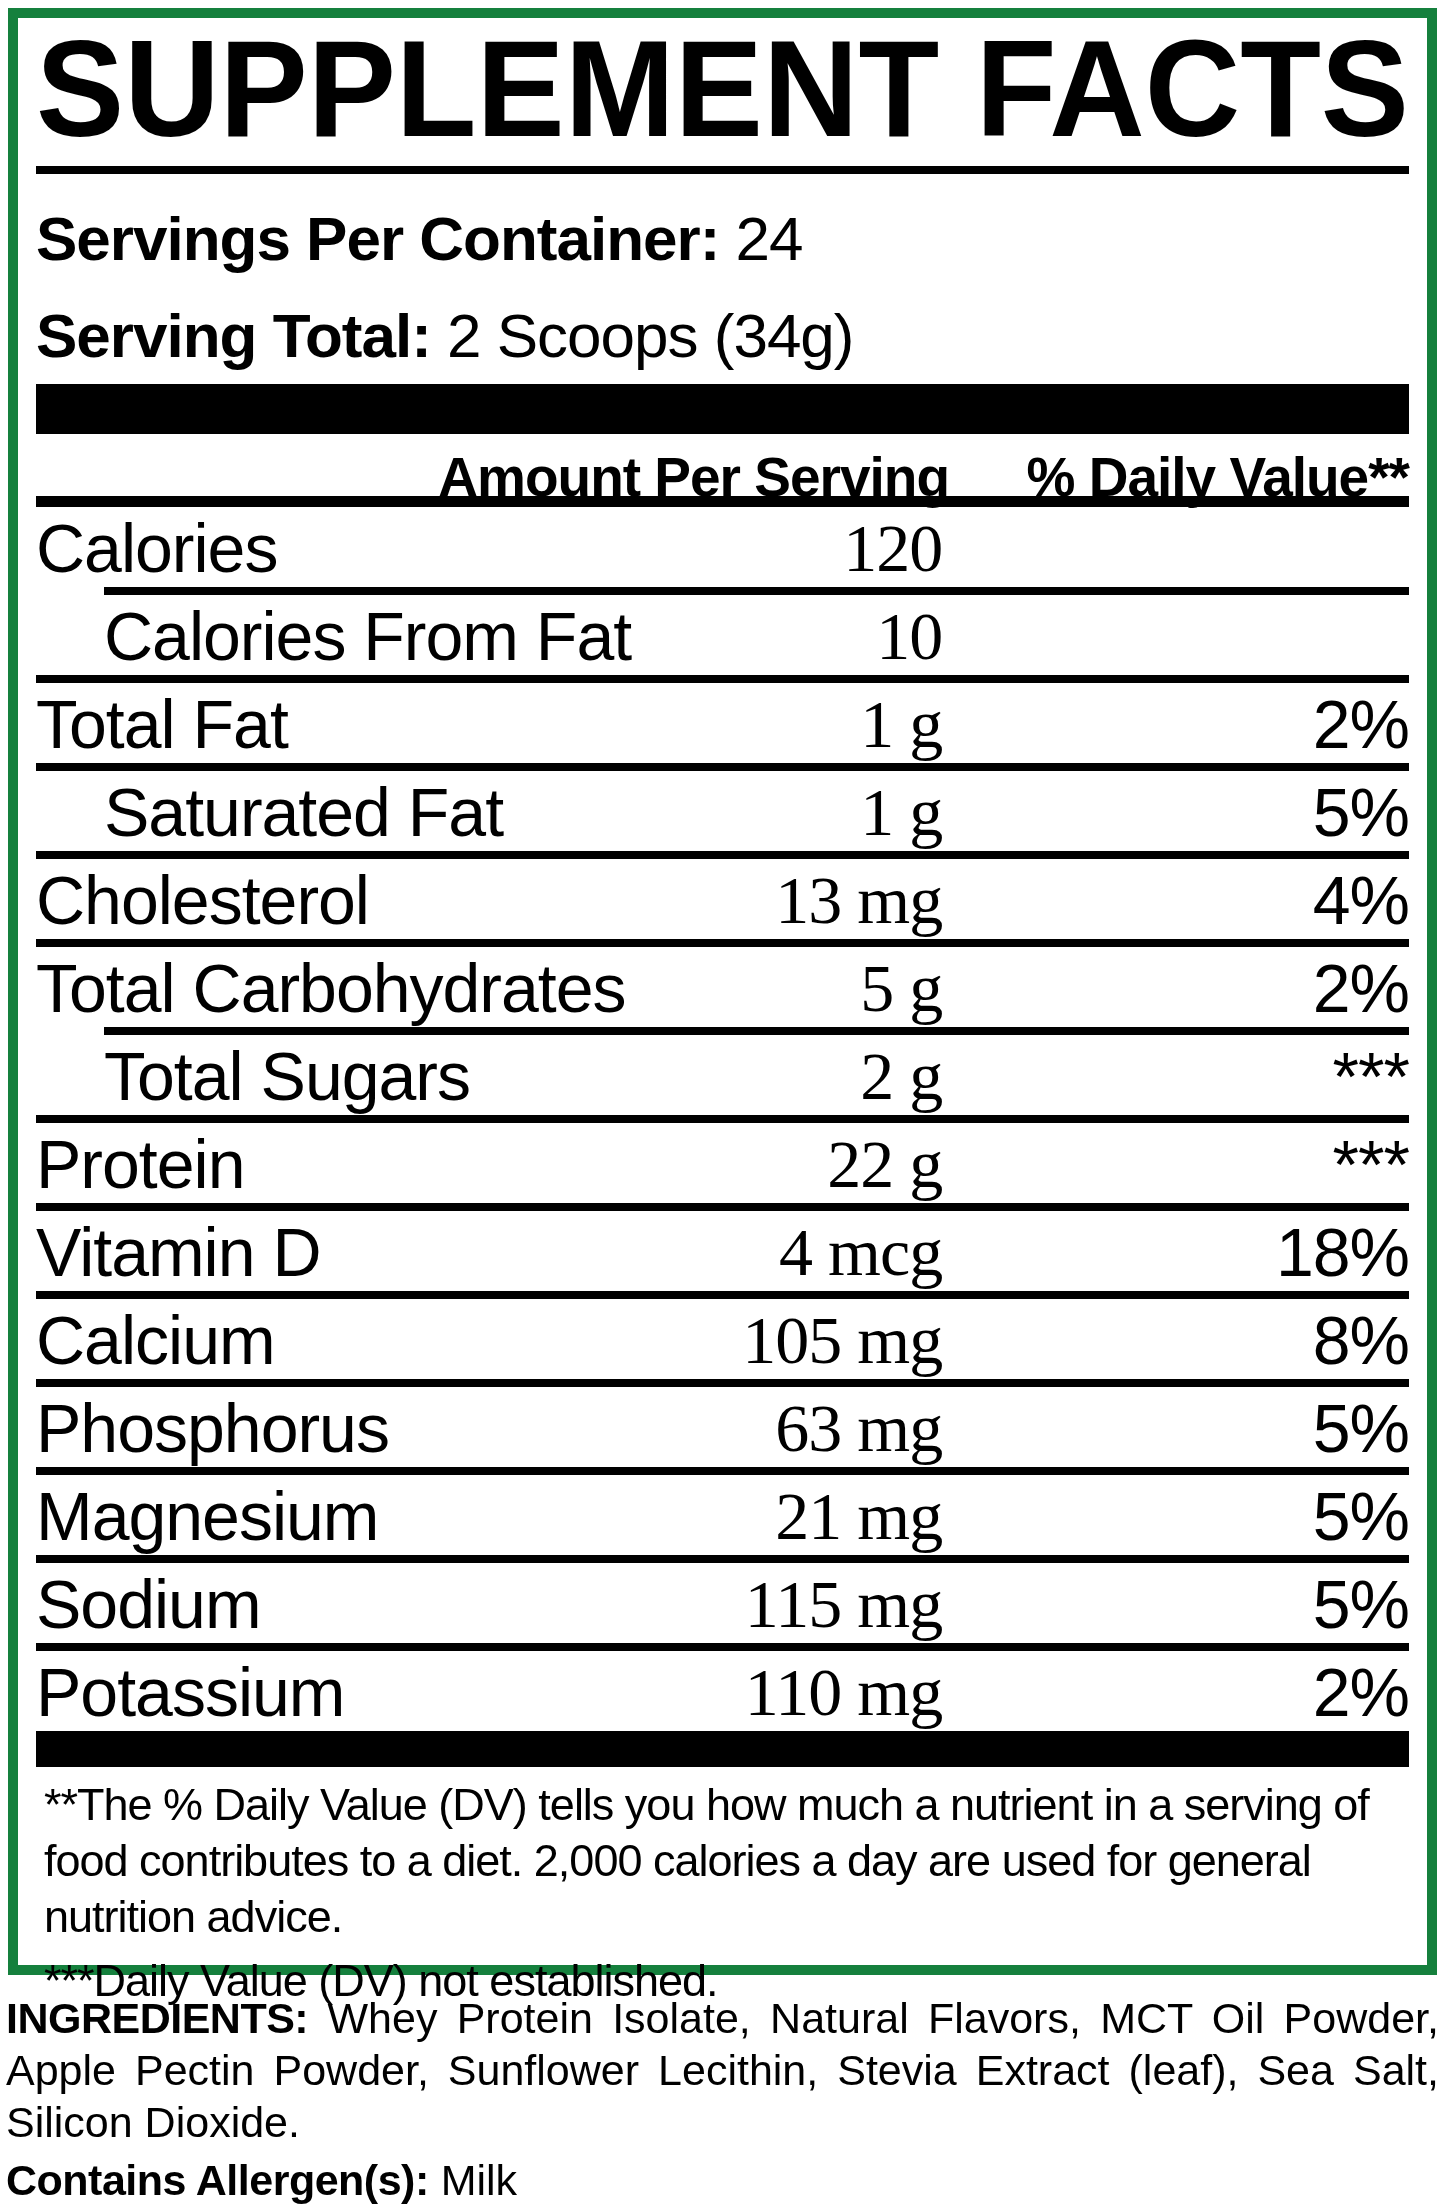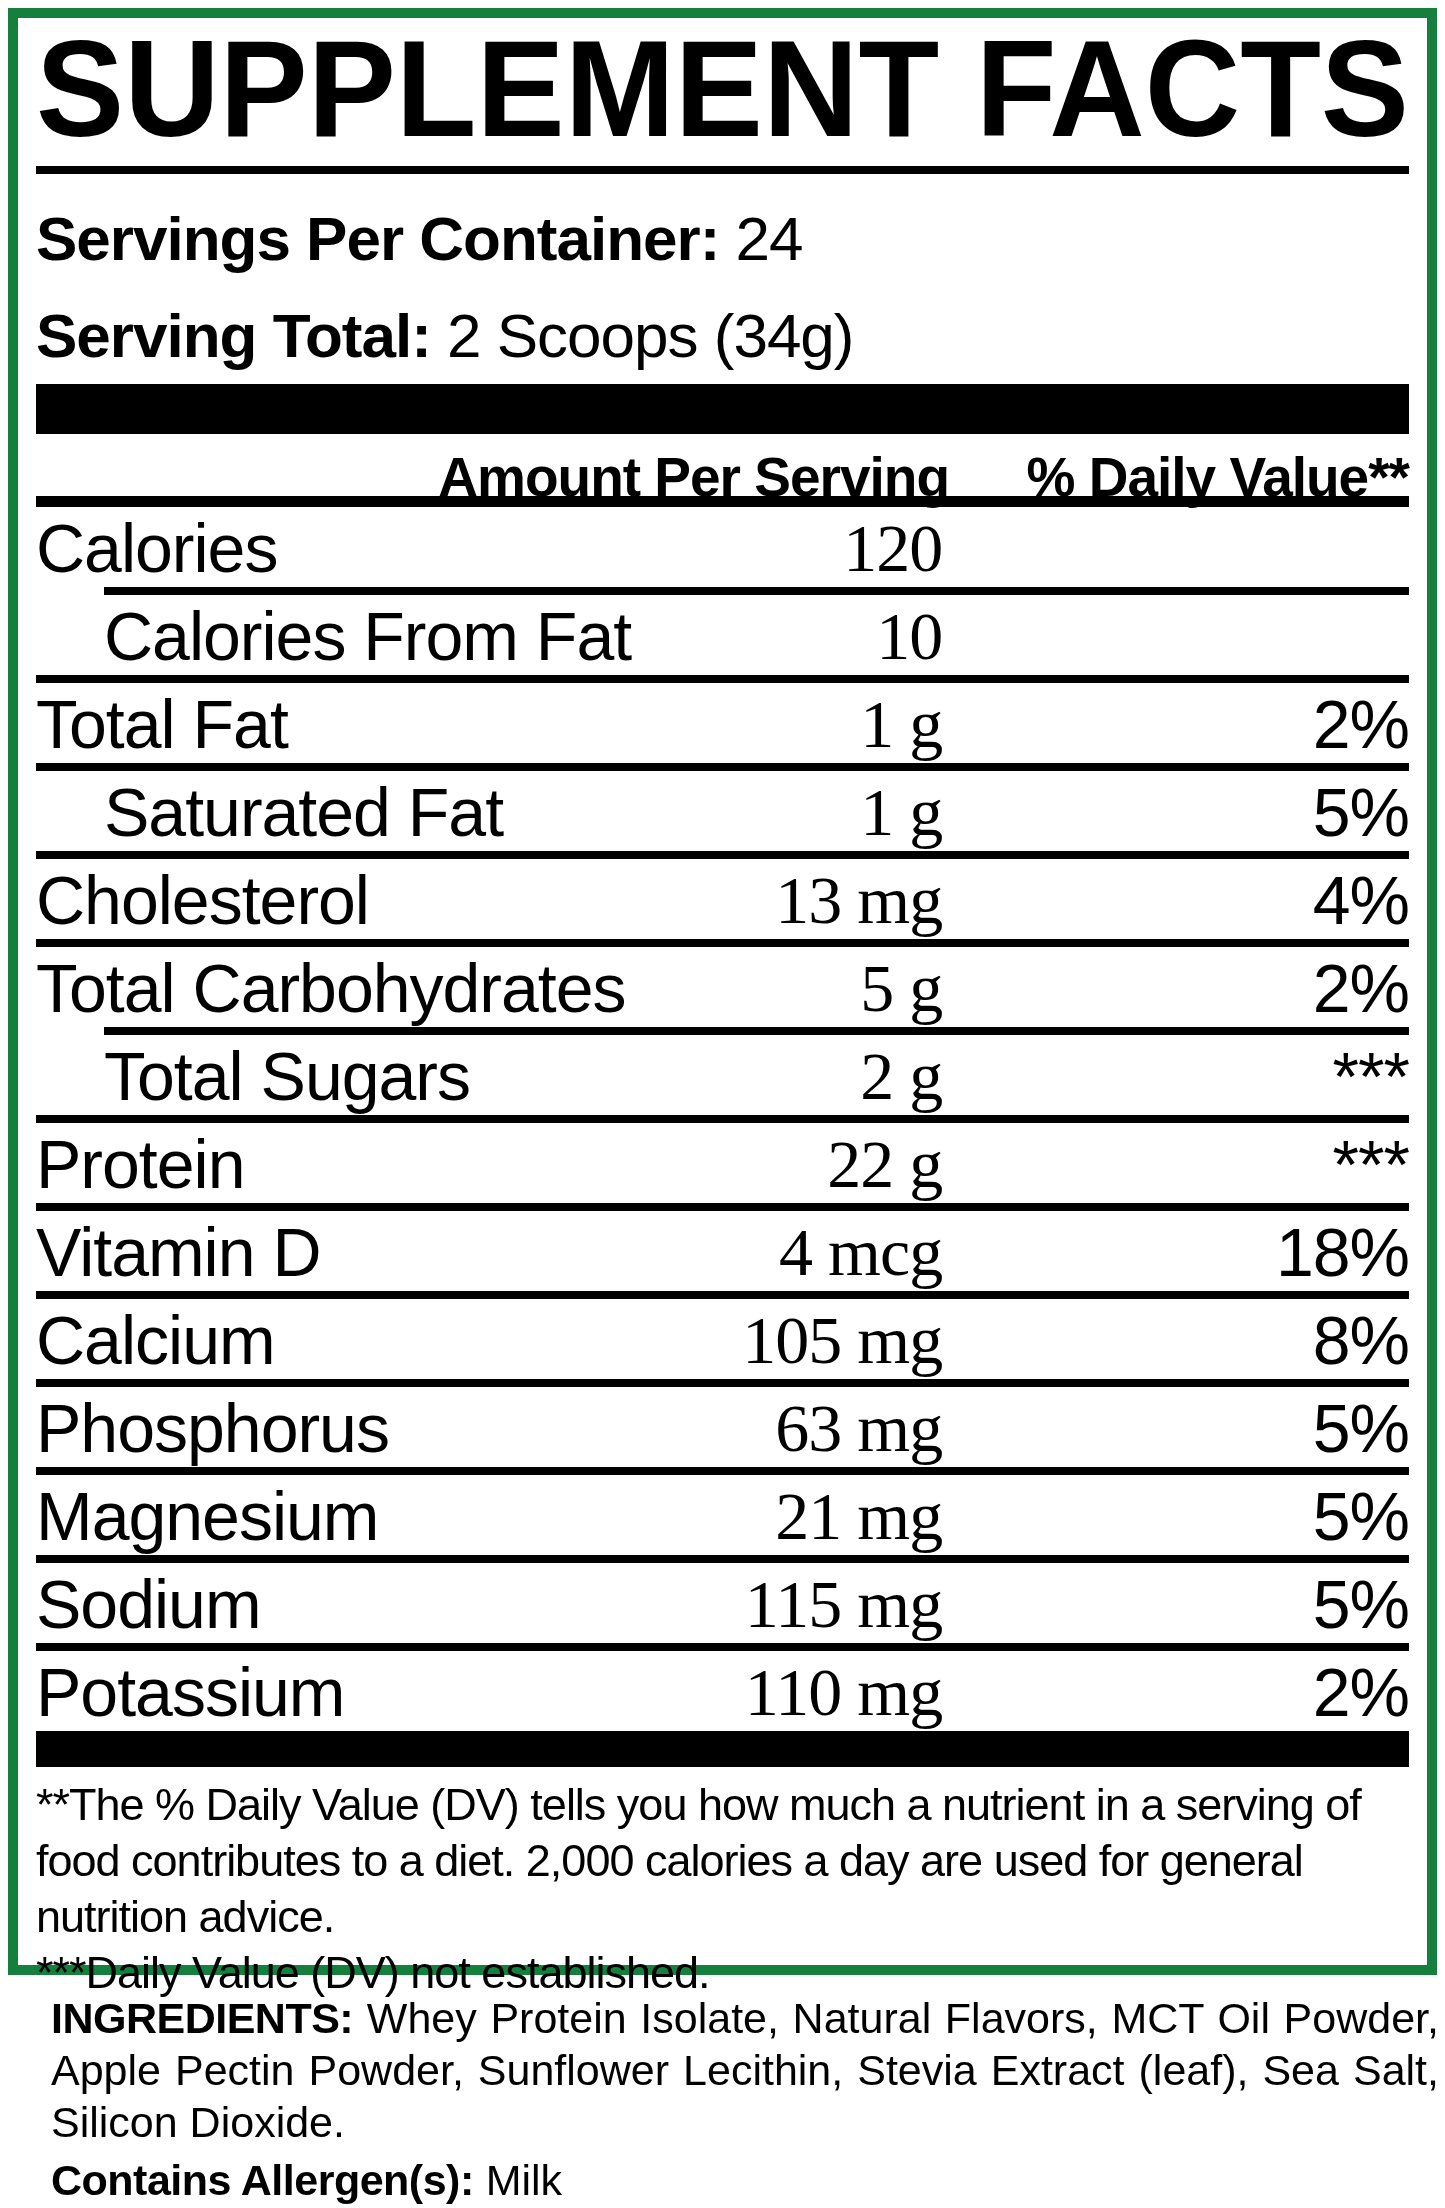--- a/index.html
+++ b/index.html
@@ -76,29 +76,28 @@
   .bar2 {
     height: 36px;
     background: #000;
   }
   .footnote {
     margin-top: 10px;
     font-size: 45px;
     line-height: 56px;
     letter-spacing: -1px;
   }
-  .footnote p { margin: 0; }
+  .footnote p { margin: 8px; }
   .ingredients {
     position: absolute;
     left: 6px;
     right: 6px;
     top: 1992px;
     font-size: 43px;
     line-height: 52px;
-    margin-left: 45px;
   }
   .ingredients .ing-para {
     margin: 0;
     text-align: justify;
   }
   .ingredients .ing-lbl { font-weight: 800; letter-spacing: -0.5px; }
   .allergen-line { margin-top: 6px; white-space: nowrap; }
   .allergen-line .alg-lbl { font-weight: 800; letter-spacing: -0.5px; }
 </style>
 </head>

